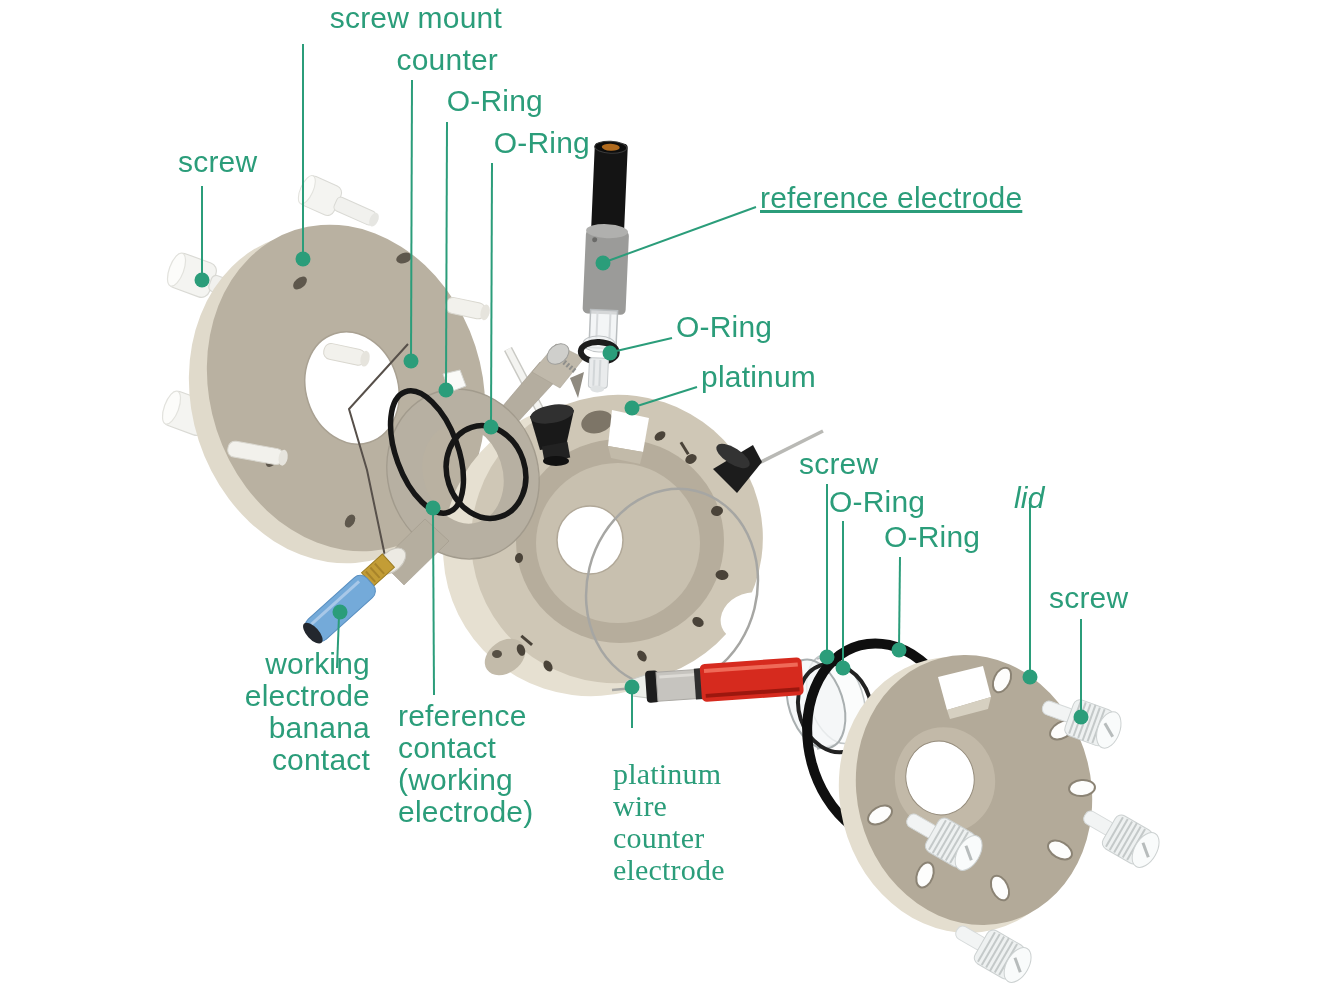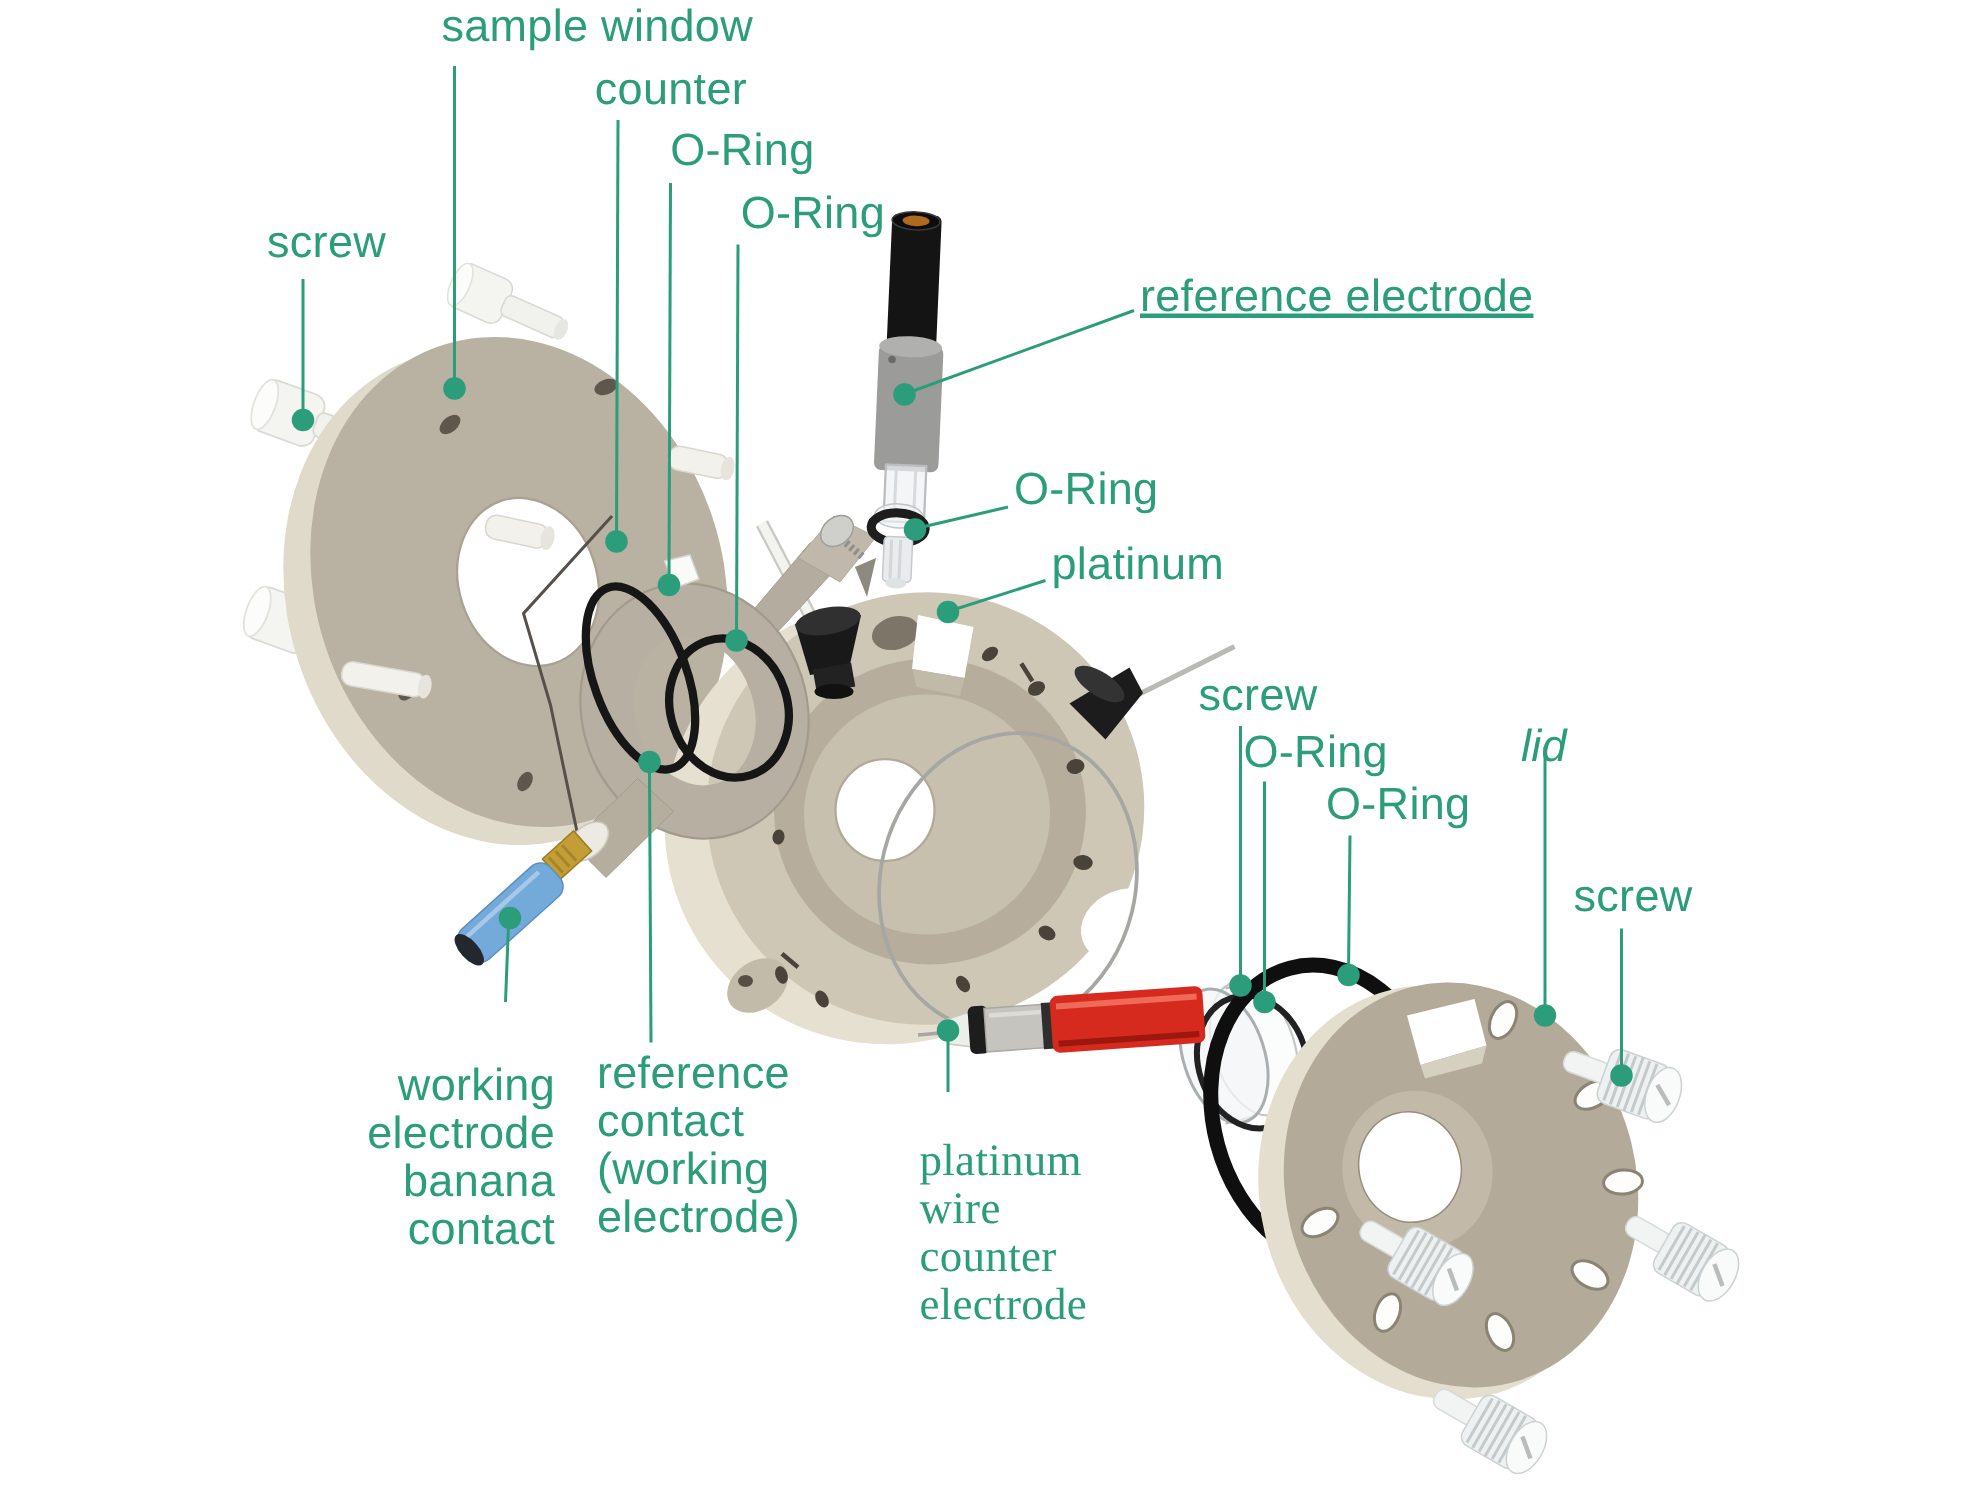--- a/index.html
+++ b/index.html
@@ -243,34 +243,34 @@
     <circle cx="843" cy="668" r="7.5"></circle>
     <circle cx="899" cy="650" r="7.5"></circle>
     <circle cx="1030" cy="677" r="7.5"></circle>
     <circle cx="1081" cy="717" r="7.5"></circle>
     <circle cx="340" cy="612" r="7.5"></circle>
     <circle cx="433" cy="508" r="7.5"></circle>
     <circle cx="632" cy="687" r="7.5"></circle>
   </g>
 </svg>
 
-  <div class="lbl r" style="right:819px; top:2px;">sample window</div>
+  <div class="lbl r" style="right:819px; top:2px;">screw mount</div>
   <div class="lbl r" style="right:823px; top:44px;">counter</div>
   <div class="lbl r" style="right:778px; top:85px;">O-Ring</div>
   <div class="lbl r" style="right:731px; top:127px;">O-Ring</div>
   <div class="lbl" style="left:178px; top:146px;">screw</div>
   <div class="lbl" style="left:760px; top:182px;text-decoration:underline;">reference electrode</div>
   <div class="lbl" style="left:676px; top:311px;">O-Ring</div>
   <div class="lbl" style="left:701px; top:361px;">platinum</div>
   <div class="lbl" style="left:799px; top:448px;">screw</div>
   <div class="lbl" style="left:829px; top:486px;">O-Ring</div>
   <div class="lbl" style="left:884px; top:521px;">O-Ring</div>
   <div class="lbl" style="left:1014px; top:482px;font-style:italic;">lid</div>
   <div class="lbl" style="left:1049px; top:582px;">screw</div>
-  <div class="lbl r" style="right:951px; top:708px;margin-left:48px;">working
+  <div class="lbl r" style="right:951px; top:648px;margin-left:48px;">working
 electrode
 banana
 contact</div>
   <div class="lbl" style="left:398px; top:700px;">reference
 contact
 (working
 electrode)</div>
   <div class="lbl" style="left:613px; top:758px;font-family:Liberation Serif, serif;">platinum
 wire
 counter

